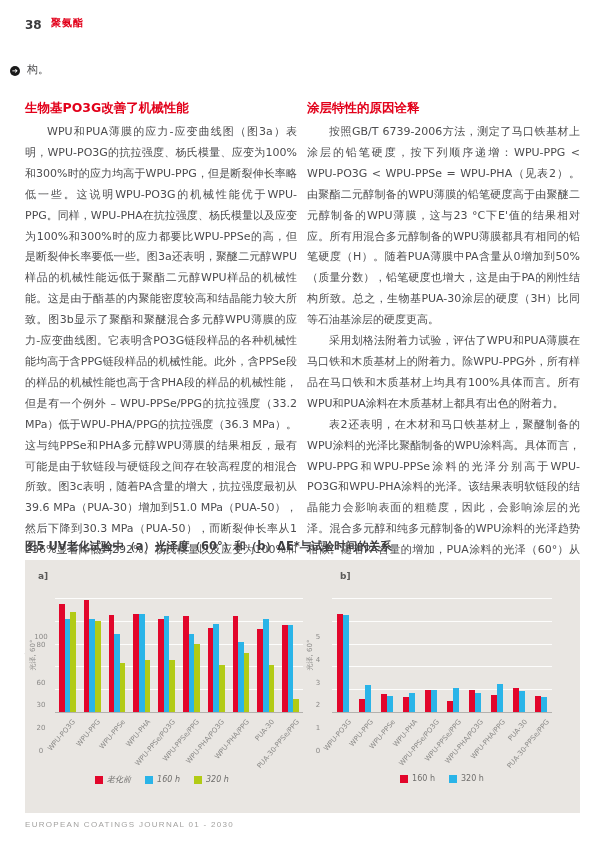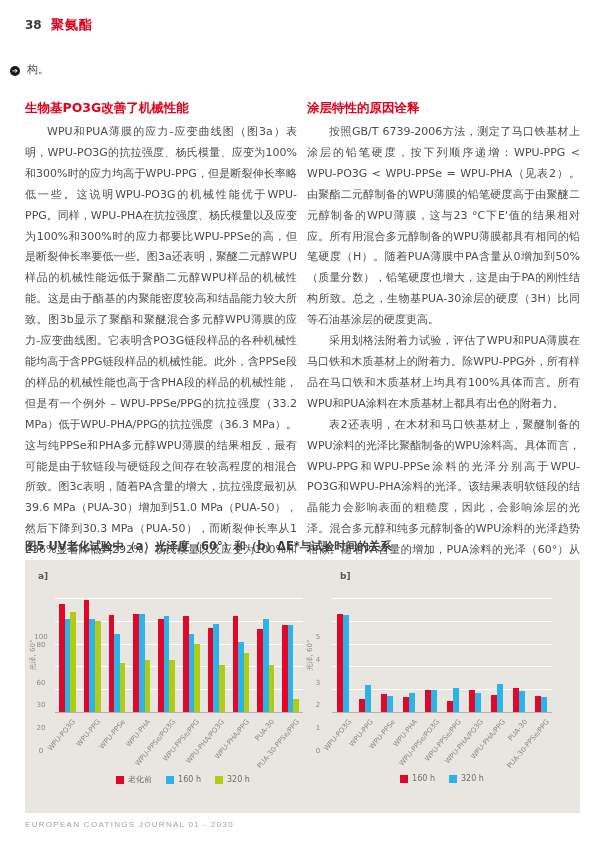--- a/index.html
+++ b/index.html
@@ -1,21 +1,21 @@
 <!DOCTYPE html>
 <html><head>
 <meta charset="utf-8">
 <style>
   html,body{margin:0;padding:0;background:#9a9a9a;}
   .page{position:relative;width:600px;height:849px;background:#ffffff;margin:0 auto;
         font-family:"DejaVu Sans","Liberation Sans",sans-serif;overflow:hidden;}
   .abs{position:absolute;}
   
   .pageno{left:25px;top:18px;font-size:12px;font-weight:bold;color:#3a3a3c;}
-  .section-title{left:51px;top:16px;font-size:13px;font-weight:bold;color:#e2001a;letter-spacing:1px;}
+  .section-title{left:51px;top:16px;font-size:10px;font-weight:bold;color:#e2001a;letter-spacing:1px;}
   
   .cont-icon{left:10px;top:66px;width:10px;height:10px;border-radius:50%;background:#1a1a1a;
              color:#fff;font-size:7px;line-height:10px;text-align:center;}
   .frag{font-size:11px;color:#4c4c4e;}
   .frag-left{left:27px;top:62px;}
   .frag-right{left:307px;top:62px;width:273px;text-align:justify;}
   
   .col-heading{font-size:12.5px;font-weight:bold;color:#e2001a;}
   .h-left{left:25px;top:100px;}
   .h-right{left:307px;top:100px;}
@@ -120,21 +120,21 @@
       <div class="bar" style="left: 218.8px; width: 5.6px; top: 92.72px; height: 59.28px; background: rgb(178, 203, 21);"></div>
       <span class="catlab" style="left: 220px; top: 158px;">WPU-PHA/PPG</span>
       <div class="bar" style="left: 232.4px; width: 5.6px; top: 68.78px; height: 83.22px; background: rgb(226, 6, 43);"></div>
       <div class="bar" style="left: 238px; width: 5.6px; top: 58.52px; height: 93.48px; background: rgb(42, 180, 232);"></div>
       <div class="bar" style="left: 243.6px; width: 5.6px; top: 105.26px; height: 46.74px; background: rgb(178, 203, 21);"></div>
       <span class="catlab" style="left: 244.8px; top: 158px;">PUA-30</span>
       <div class="bar" style="left: 257.2px; width: 5.6px; top: 65.36px; height: 86.64px; background: rgb(226, 6, 43);"></div>
       <div class="bar" style="left: 262.8px; width: 5.6px; top: 65.36px; height: 86.64px; background: rgb(42, 180, 232);"></div>
       <div class="bar" style="left: 268.4px; width: 5.6px; top: 139.46px; height: 12.54px; background: rgb(178, 203, 21);"></div>
       <span class="catlab" style="left: 269.6px; top: 158px;">PUA-30-PPSe/PPG</span>
-      <div class="legend" style="left: 34px; width: 248px; top: 214px;">
+      <div class="legend" style="left: 13px; width: 248px; top: 214px; font-style: italic;">
         <span class="legend-item">
           <span class="legend-swatch" style="background: rgb(226, 6, 43);"></span>
           <span class="legend-label">老化前</span>
         </span>
         <span class="legend-item">
           <span class="legend-swatch" style="background: rgb(42, 180, 232);"></span>
           <span class="legend-label">160 h</span>
         </span>
         <span class="legend-item">
           <span class="legend-swatch" style="background: rgb(178, 203, 21);"></span>

